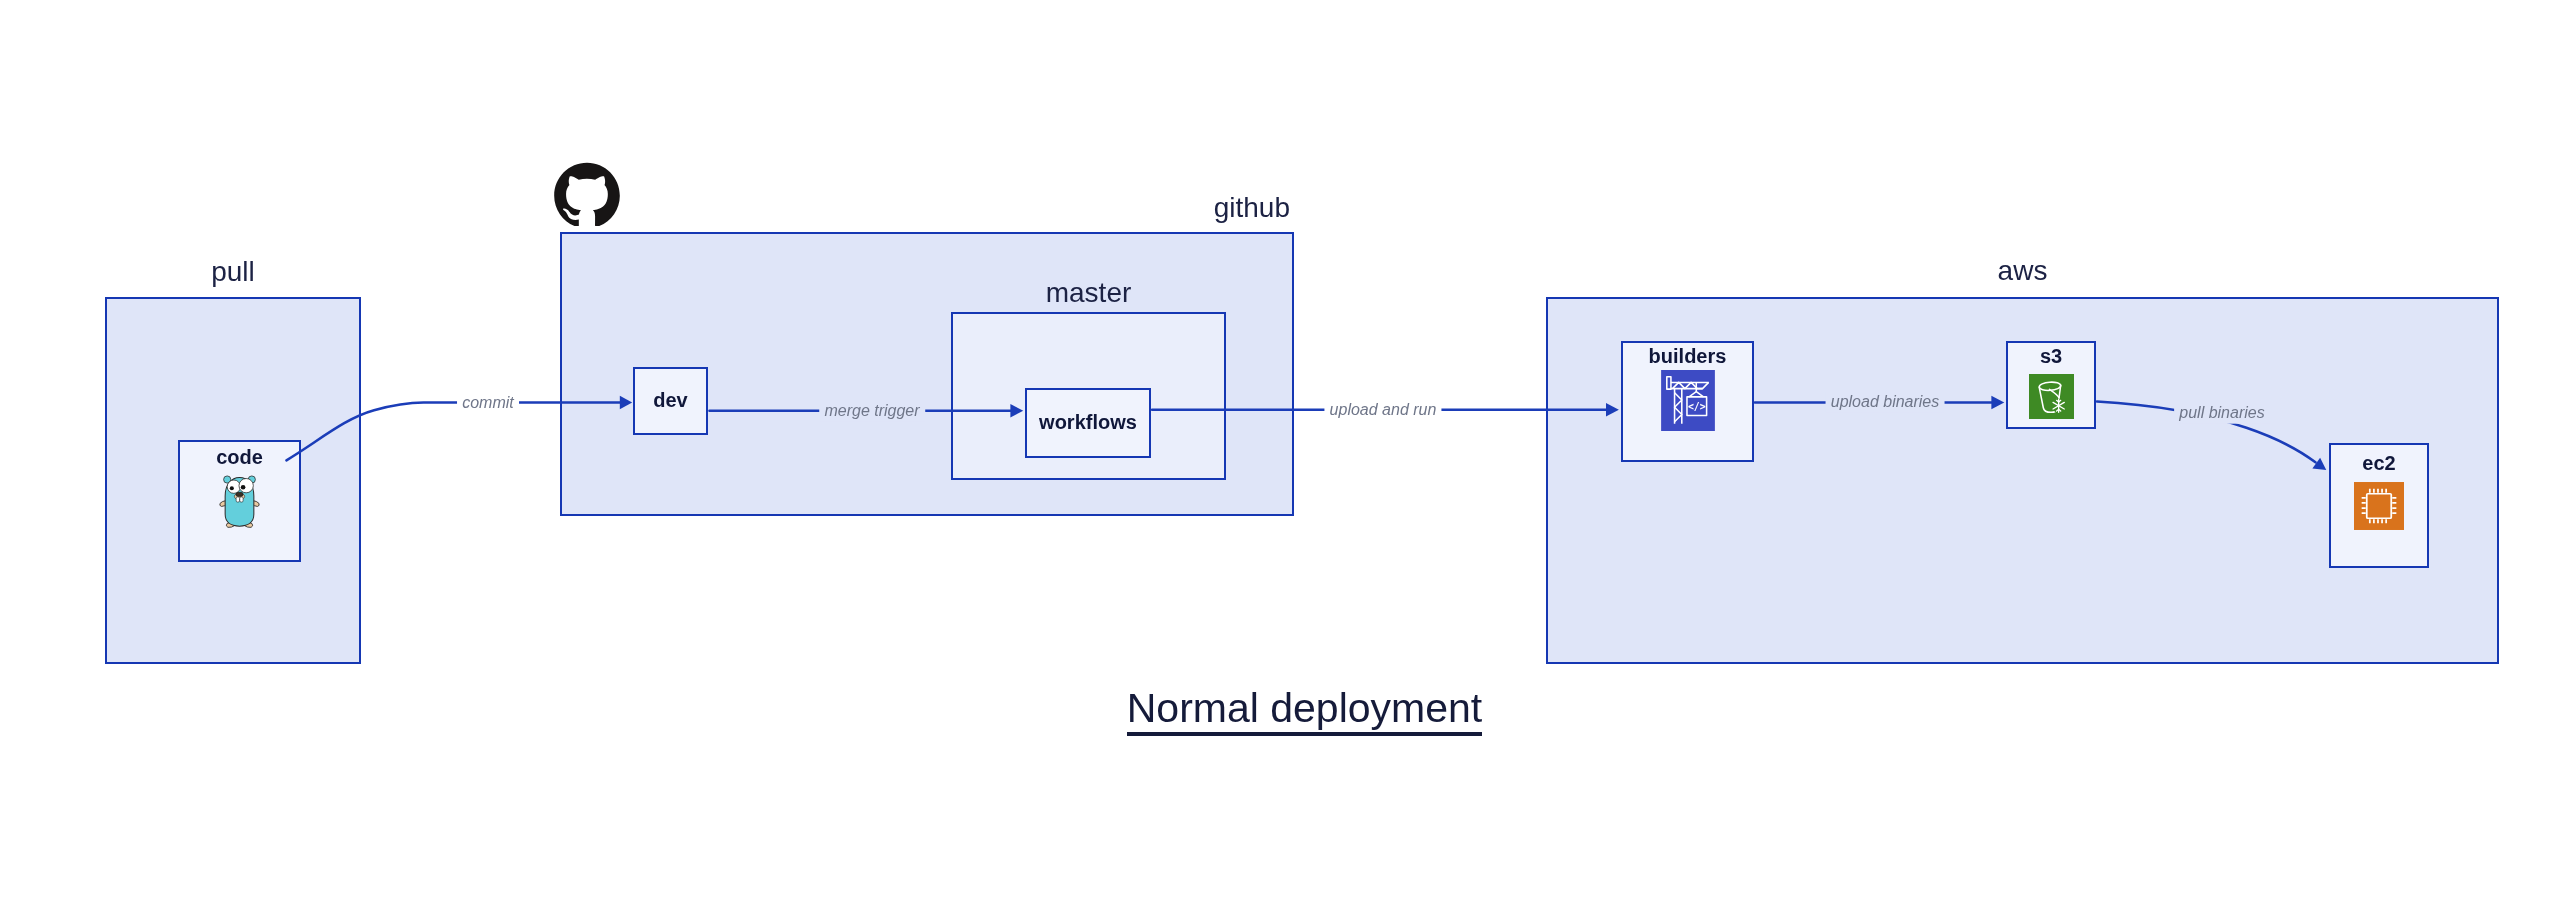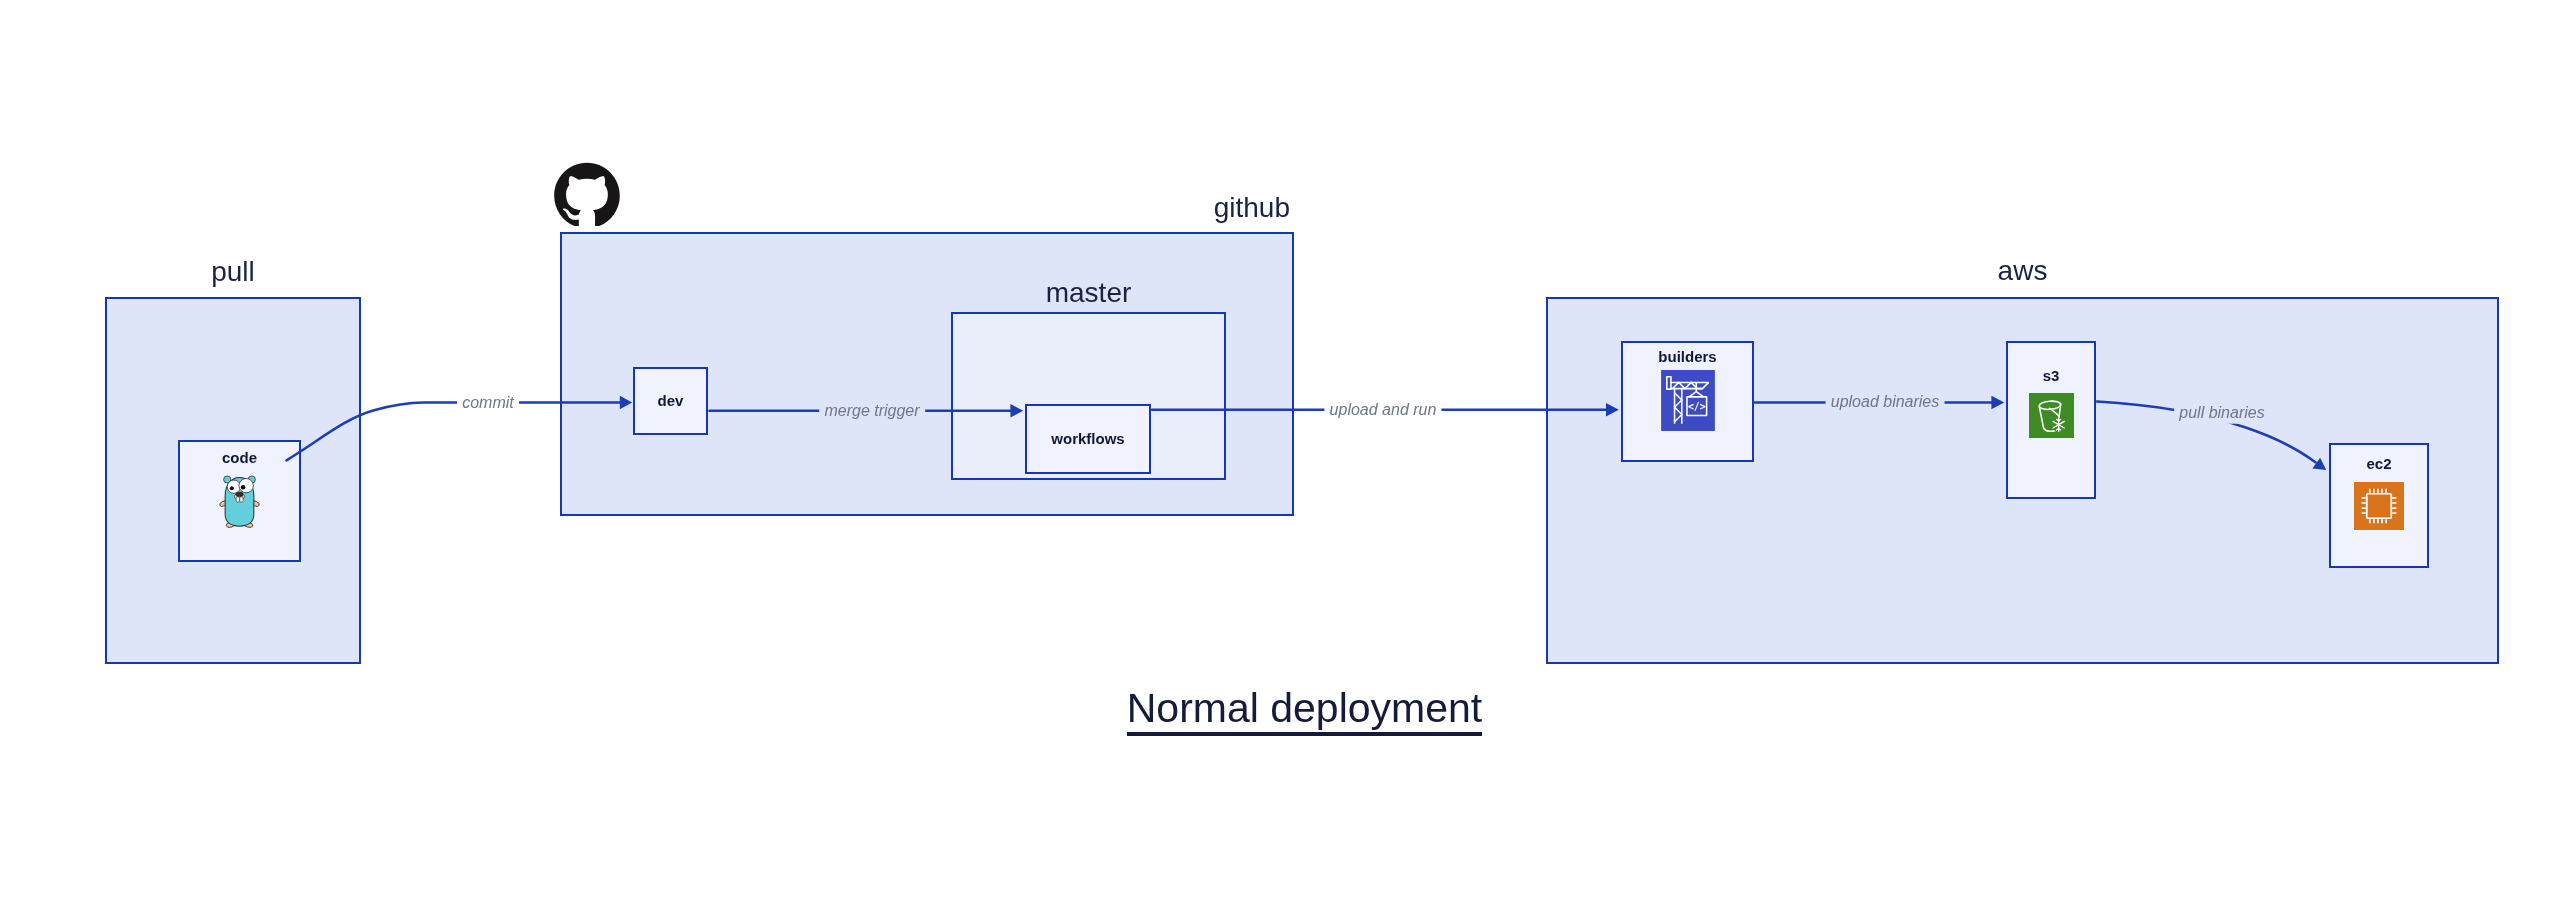--- a/index.html
+++ b/index.html
@@ -20,25 +20,25 @@
   #gl-local {left:105px; width:256px; top:256px; text-align:center;}
   #gl-github{left:560px;width:730px;top:192px; text-align:right;}
   #gl-master{left:951px;width:275px; top:277px; text-align:center;}
   #gl-aws   {left:1546px;width:953px;top:255px; text-align:center;}
 
   
   .node{position:absolute;border:2.1px solid #1537b3;background:#f0f3fd;
         display:flex;flex-direction:column;align-items:center;z-index:4;}
   #n-code     {left:178px; top:440px;width:123px;height:122px;padding-top:7px;}
   #n-dev      {left:633px;top:367px;width:75px;height:68px;justify-content:center;}
-  #n-workflows{left:1025px;top:388px;width:126px;height:70px;justify-content:center;margin-top:16px;}
+  #n-workflows{left:1025px;top:388px;width:126px;height:70px;justify-content:center;}
   #n-builders {left:1621px;top:341px;width:133px;height:121px;padding-top:5.2px;}
-  #n-s3       {left:2006px;top:341px;width:90px;height:158px;padding-top:24px;}
+  #n-s3       {left:2006px;top:341px;width:90px;height:88px;padding-top:5px;}
   #n-ec2      {left:2329px;top:443px;width:100px;height:125px;padding-top:10px;}
-  .node-label{font-size:15px;font-weight:bold;color:#10173a;line-height:17.5px;}
+  .node-label{font-size:20px;font-weight:bold;color:#10173a;line-height:17.5px;}
   .node-icon{margin-top:4.1px;}
 
   
   #edges{position:absolute;left:0;top:0;z-index:5;pointer-events:none;}
   .edge-path{stroke:#1b3db8;stroke-width:5;fill:none;stroke-linecap:round;}
   .edge-head{fill:#1b3db8;stroke:none;}
 
   
   .edge-label{position:absolute;transform:translate(-50%,-50%);z-index:6;
               font-size:16px;font-style:italic;color:#6f7689;white-space:nowrap;

